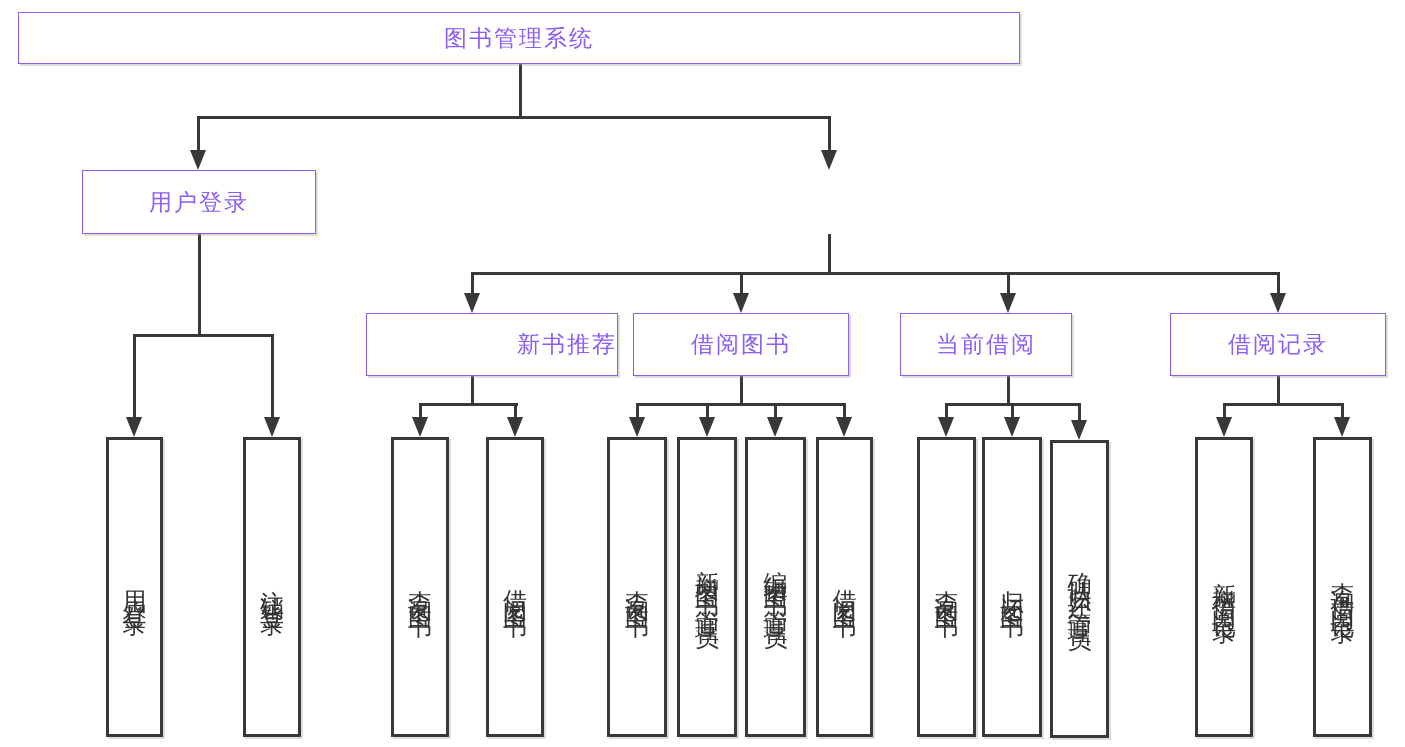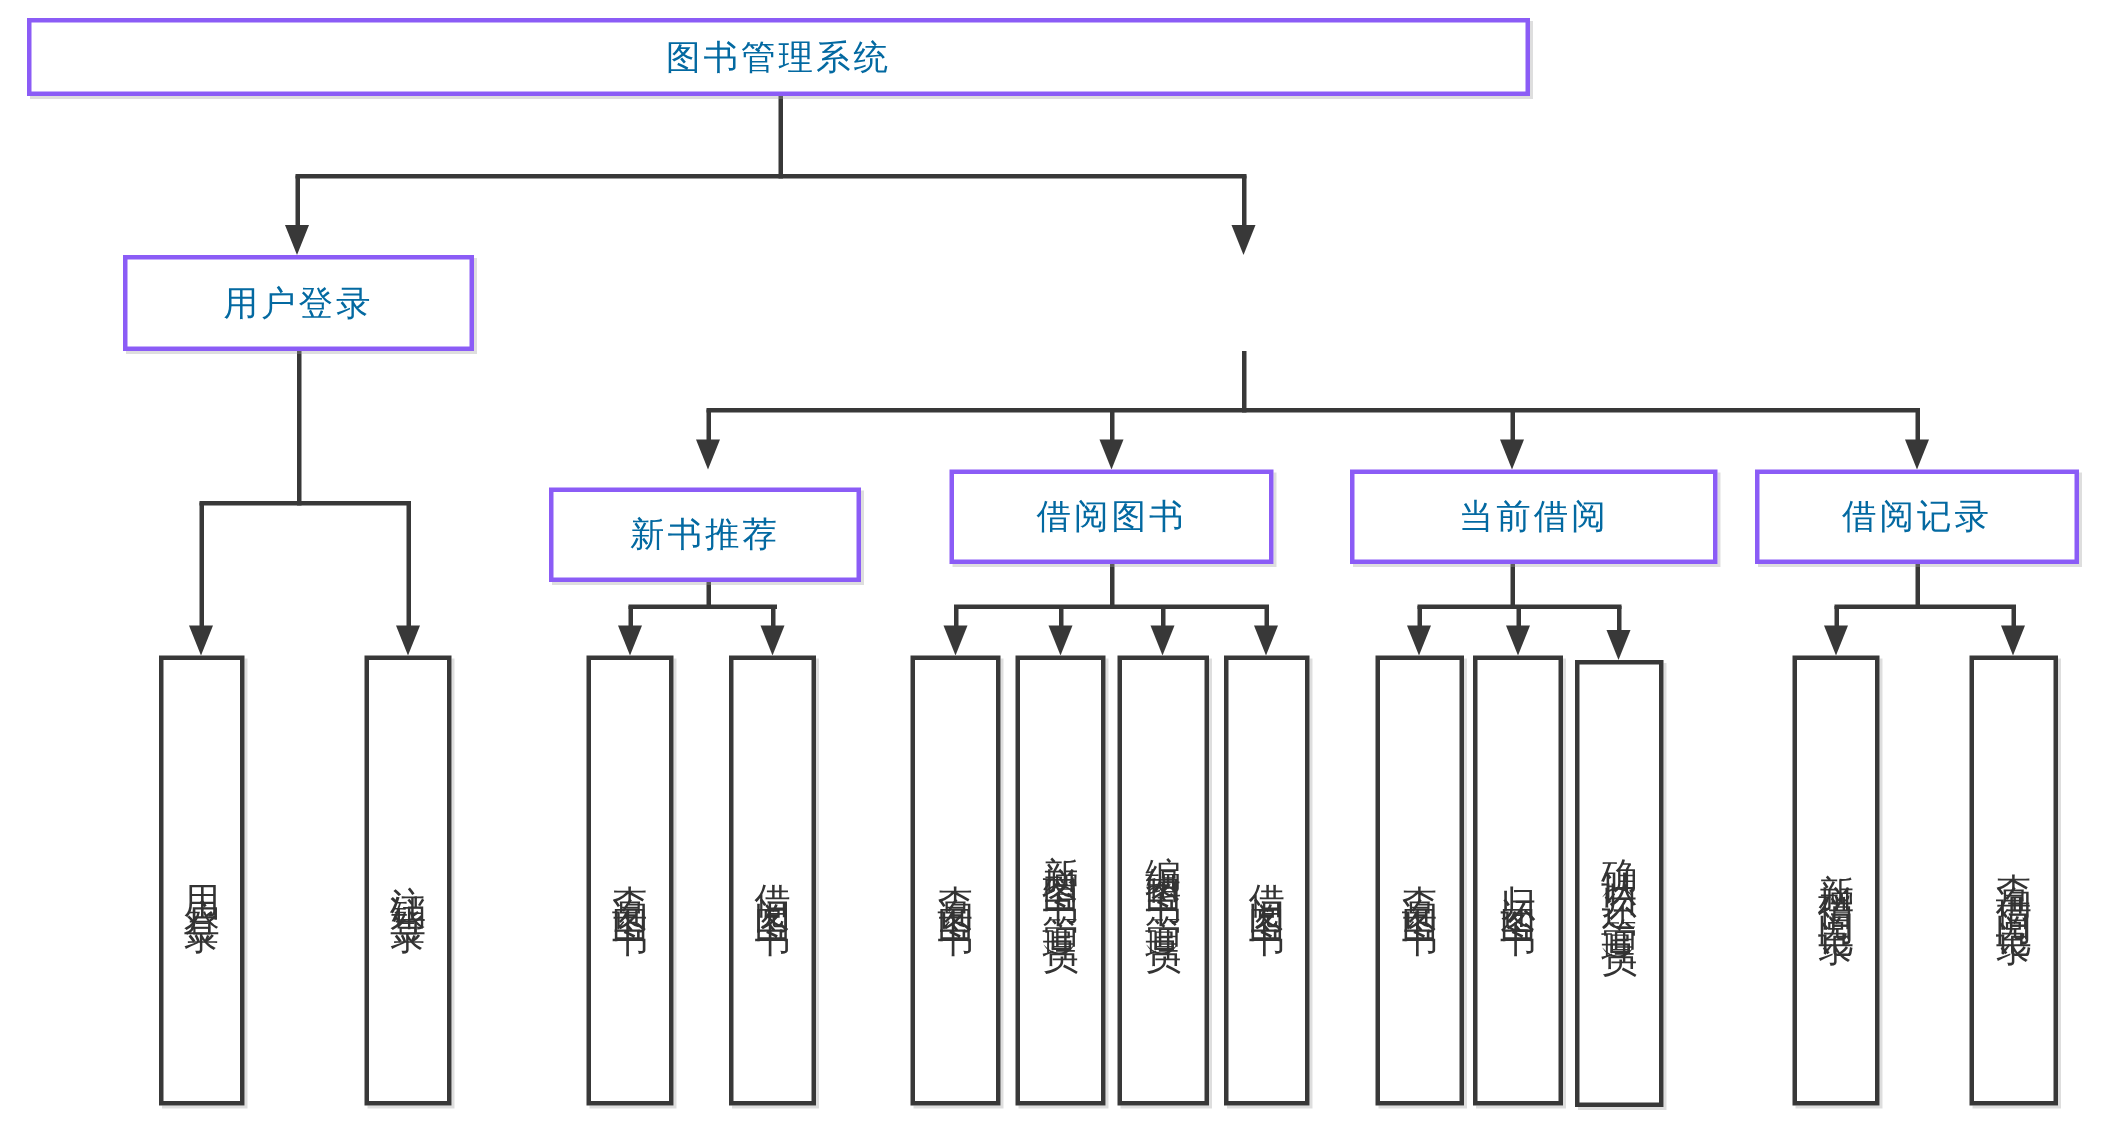--- a/index.html
+++ b/index.html
@@ -4,23 +4,23 @@
 <style>
   html,body { margin:0; padding:0; background:#ffffff; }
   #canvas {
     position:relative; width:1405px; height:747px;
     background:#ffffff; overflow:hidden;
     font-family:"DejaVu Sans","Liberation Sans",sans-serif;
     color:#333333;
   }
   .box {
     position:absolute; box-sizing:border-box;
-    border:3px solid #8b5cf6; background:#ffffff;
+    border:1px solid #8b5cf6; background:#ffffff;
     display:flex; align-items:center; justify-content:center;
-    font-size:23px; color:#0369a1; letter-spacing:2px;
+    font-size:23px; color:#8b5cf6; letter-spacing:2px;
     box-shadow:2px 2px 0 rgba(160,160,160,0.35);
   }
   .leaf {
     position:absolute; box-sizing:border-box;
     border:3px solid #383838; background:#ffffff;
     display:flex; align-items:center; justify-content:center;
     box-shadow:2px 2px 0 rgba(160,160,160,0.35);
   }
   .leaf span {
     writing-mode:vertical-rl; text-orientation:mixed;
@@ -110,29 +110,29 @@
 
   <div class="box" style="left:18px; top:12px; width:1002px; height:52px;">
     <span>图书管理系统</span>
   </div>
 
   <div class="box" style="left:82px; top:170px; width:234px; height:64px;">
     <span>用户登录</span>
   </div>
 
 
-  <div class="box" style="left:366px; top:325px; width:208px; height:63px;">
+  <div class="box" style="left:366px; top:313px; width:252px; height:63px;justify-content:flex-end;">
     <span>新书推荐</span>
   </div>
 
   <div class="box" style="left:633px; top:313px; width:216px; height:63px;">
     <span>借阅图书</span>
   </div>
 
-  <div class="box" style="left:900px; top:313px; width:245px; height:63px;">
+  <div class="box" style="left:900px; top:313px; width:172px; height:63px;">
     <span>当前借阅</span>
   </div>
 
   <div class="box" style="left:1170px; top:313px; width:216px; height:63px;">
     <span>借阅记录</span>
   </div>
 
   <div class="leaf" style="left:106px; top:437px; width:57px; height:300px;">
     <span>用户登录</span>
   </div>

